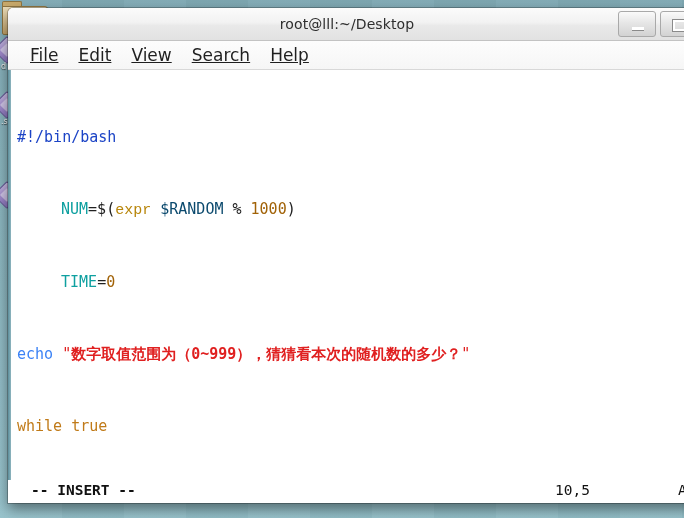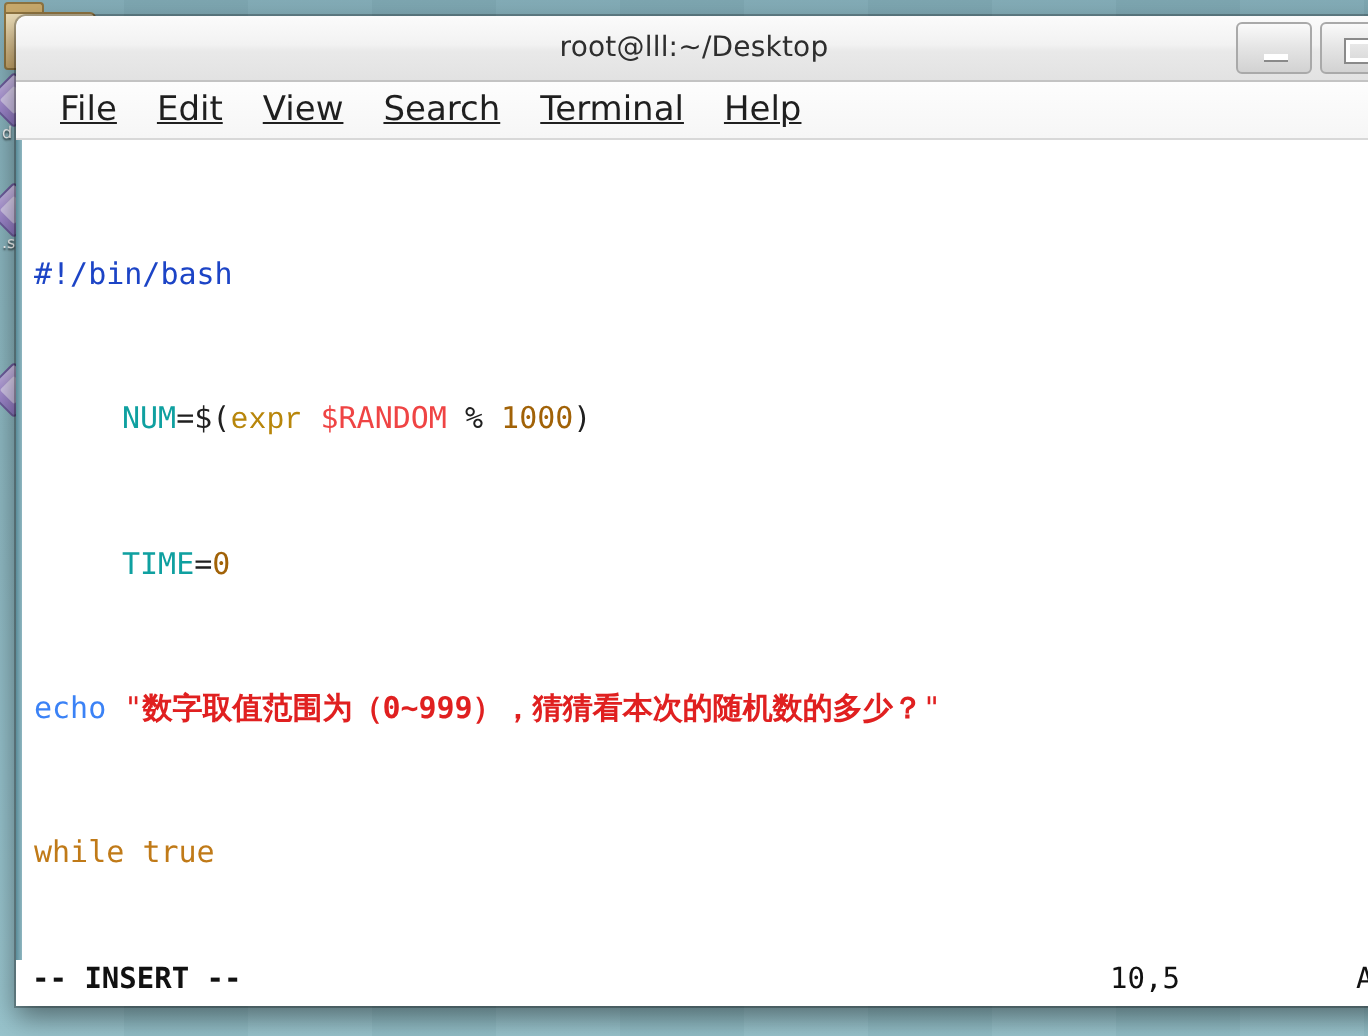--- a/index.html
+++ b/index.html
@@ -209,40 +209,40 @@
     white-space: pre;
     overflow: hidden;
   }
   .term .line { height: 18.05px; }
 
   
   .c-comment  { color: #1c44c6; }                  
   .c-ident    { color: #0fa0a0; margin-left: 44px; }                  
   .c-op       { color: #202020; }                  
   .c-func     { color: #b8860b; font-family: Liberation Mono, monospace; }                  
-  .c-var      { color: #ef4444; }                  
+  .c-var      { color: #0c4a6e; }                  
   .c-num      { color: #a16207; }                  
   .c-kw       { color: #c07a18; }                  
   .c-str      { color: #e02020; }                  
   .c-str-cjk  { color: #e02020; font-weight: bold; }
   .c-plain    { color: #3b82f6; }
 
   
   .statusline {
     flex: 0 0 23px;
     height: 23px;
     background: #ffffff;
     position: relative;
     font-family: "DejaVu Sans Mono", monospace;
     font-size: 14.5px;
     font-weight: bold;
     color: #111111;
     border-top: 1px solid #ffffff;
   }
-  .st-mode { position: absolute; left: 8px;  top: 1px; }
+  .st-mode { position: absolute; left: 23px;  top: 1px; }
   .st-pos  { position: absolute; left: 547px; top: 1px; font-weight: normal; }
   .st-scroll { position: absolute; left: 670px; top: 1px; font-weight: normal; }
 </style>
 </head>
 <body>
 
 <div id="desktop">
 
   <div class="desk-icons">
     <div class="folder-icon">
@@ -271,21 +271,20 @@
           <span class="glyph-max"></span>
         </div>
       </div>
     </div>
 
     <div class="menubar">
       <div class="menu-item">File</div>
       <div class="menu-item">Edit</div>
       <div class="menu-item">View</div>
       <div class="menu-item">Search</div>
-      <div class="menu-item">Terminal</div>
       <div class="menu-item">Help</div>
     </div>
 
     <div class="term-wrap">
       <div class="term-gutter"></div>
 
       <div class="term">
 
         <div class="line"><span class="c-comment">#!/bin/bash</span></div>
 

